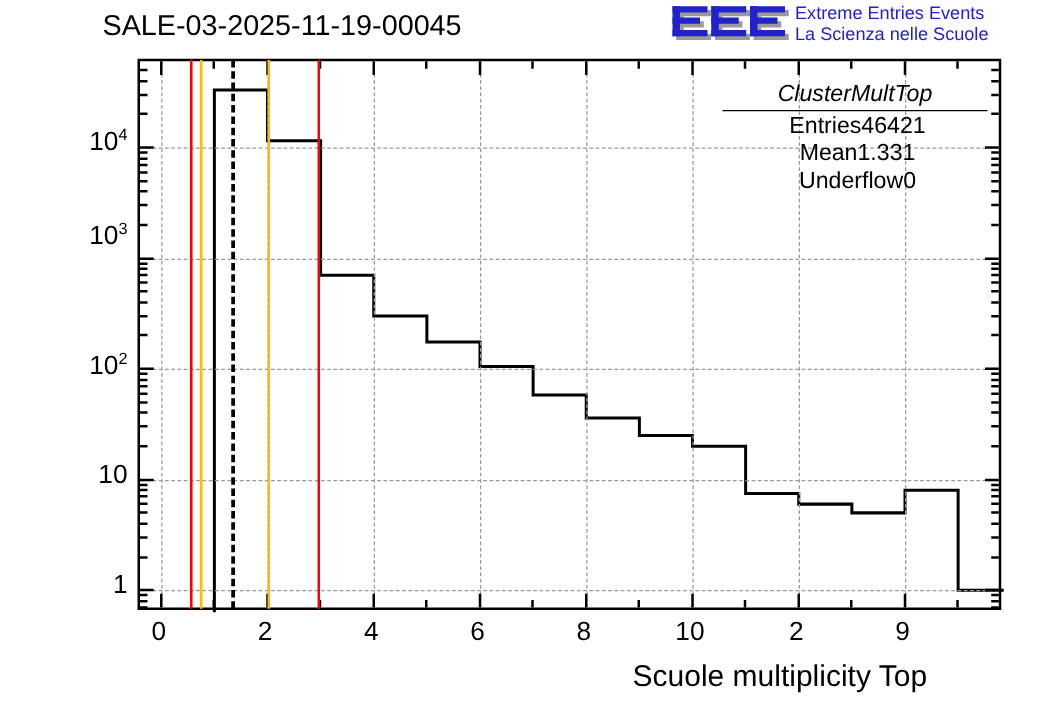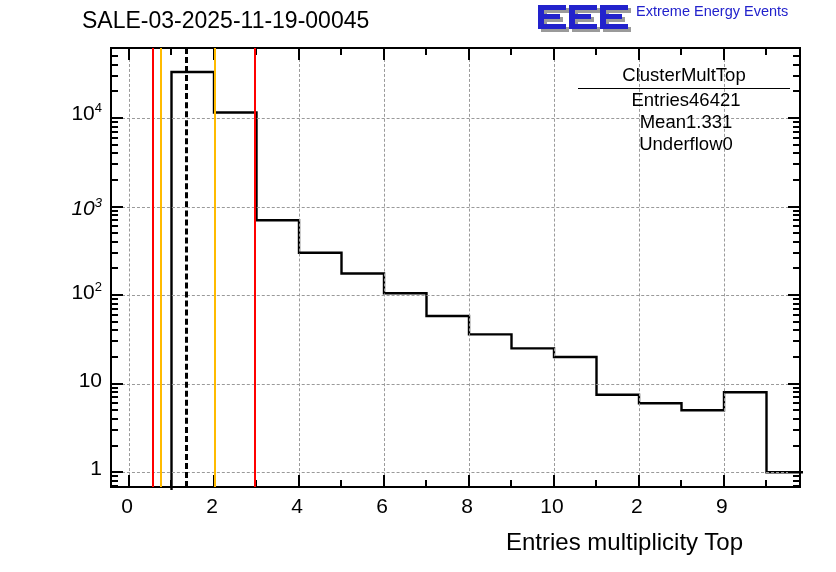--- a/index.html
+++ b/index.html
@@ -60,21 +60,21 @@
   }
 
   
   .stats-box{
     position:absolute;left:578px;top:63px;width:212px;height:136px;
     background:transparent;
     font-size:18.5px;color:#000;
   }
   .stats-name{
     text-align:center;padding-top:1px;padding-bottom:2px;
-    border-bottom:1.5px solid #000;font-size:18.5px;
+    border-bottom:1.5px solid #000;font-size:18.5px;font-style:italic;
   }
   .stats-row{
     display:flex;justify-content:center;
     padding:0 4px 0 8px;line-height:22px;
   }
   .stats-row .k{text-align:left;}
   .stats-row .v{text-align:right;}
 
   
   .vline{position:absolute;width:2px;}
@@ -115,21 +115,22 @@
         <rect x="33" y="3" width="6" height="24"></rect>
         <rect x="33" y="12" width="22" height="5"></rect>
         <rect x="33" y="22" width="28" height="5"></rect>
         <rect x="64" y="3" width="28" height="5"></rect>
         <rect x="64" y="3" width="6" height="24"></rect>
         <rect x="64" y="12" width="22" height="5"></rect>
         <rect x="64" y="22" width="28" height="5"></rect>
       </g>
     </svg>
     <div class="eee-text">
-      <div>Extreme Energy Events</div>
+      <div>Extreme Entries Events</div>
+      <div>La Scienza nelle Scuole</div>
     </div>
   </div>
 
   <div class="plot-frame" id="plotFrame">
     <svg class="hist-svg" id="histSvg" width="691" height="441">
         <path d="M 59.5 441.0 L 59.5 23.0 L 102.0 23.0 L 102.0 63.5 L 144.5 63.5 L 144.5 171.2 L 187.0 171.2 L 187.0 203.8 L 229.5 203.8 L 229.5 224.5 L 272.0 224.5 L 272.0 244.2 L 314.5 244.2 L 314.5 267.0 L 357.0 267.0 L 357.0 285.4 L 399.5 285.4 L 399.5 299.4 L 442.0 299.4 L 442.0 308.0 L 484.5 308.0 L 484.5 345.7 L 527.0 345.7 L 527.0 354.3 L 569.5 354.3 L 569.5 361.3 L 612.0 361.3 L 612.0 343.2 L 654.5 343.2 L 654.5 423.2 L 696.9 423.2 L 696.9 441.0 L 691.0 441.0" fill="none" stroke="#000000" stroke-width="2.4" stroke-linejoin="miter"></path>
       </svg>
   <div class="gridline grid-h" style="top: 423.227px;"></div>
       <div class="gridline grid-h" style="top: 334.651px;"></div>
       <div class="gridline grid-h" style="top: 246.076px;"></div>
@@ -278,26 +279,26 @@
           <span class="k">Mean</span>
           <span class="v">1.331</span>
         </div>
         <div class="stats-row">
           <span class="k">Underflow</span>
           <span class="v">0</span>
         </div>
       </div>
   </div>
 
-  <div class="axis-title-x">Entries multiplicity Top</div>
+  <div class="axis-title-x">Scuole multiplicity Top</div>
 
 <div class="ylab" style="left: 42px; top: 456.227px;">1</div>
     <div class="ylab" style="left: 42px; top: 367.651px;">10</div>
     <div class="ylab" style="left: 42px; top: 279.076px;">10<sup>2</sup></div>
-    <div class="ylab" style="left: 42px; top: 195px; font-style: italic;">10<sup>3</sup></div>
+    <div class="ylab" style="left: 42px; top: 175px;">10<sup>3</sup></div>
     <div class="ylab" style="left: 42px; top: 100px;">10<sup>4</sup></div>
     <div class="xlab" style="left: 106.999px; top: 494px;">0</div>
     <div class="xlab" style="left: 191.993px; top: 494px;">2</div>
     <div class="xlab" style="left: 276.986px; top: 494px;">4</div>
     <div class="xlab" style="left: 361.98px; top: 494px;">6</div>
     <div class="xlab" style="left: 446.974px; top: 494px;">8</div>
     <div class="xlab" style="left: 531.968px; top: 494px;">10</div>
     <div class="xlab" style="left: 616.962px; top: 494px;">2</div>
     <div class="xlab" style="left: 701.956px; top: 494px;">9</div>
     <div class="vline" style="left: 152.347px; top: 48px; height: 439px; background: rgb(255, 0, 0);"></div>

